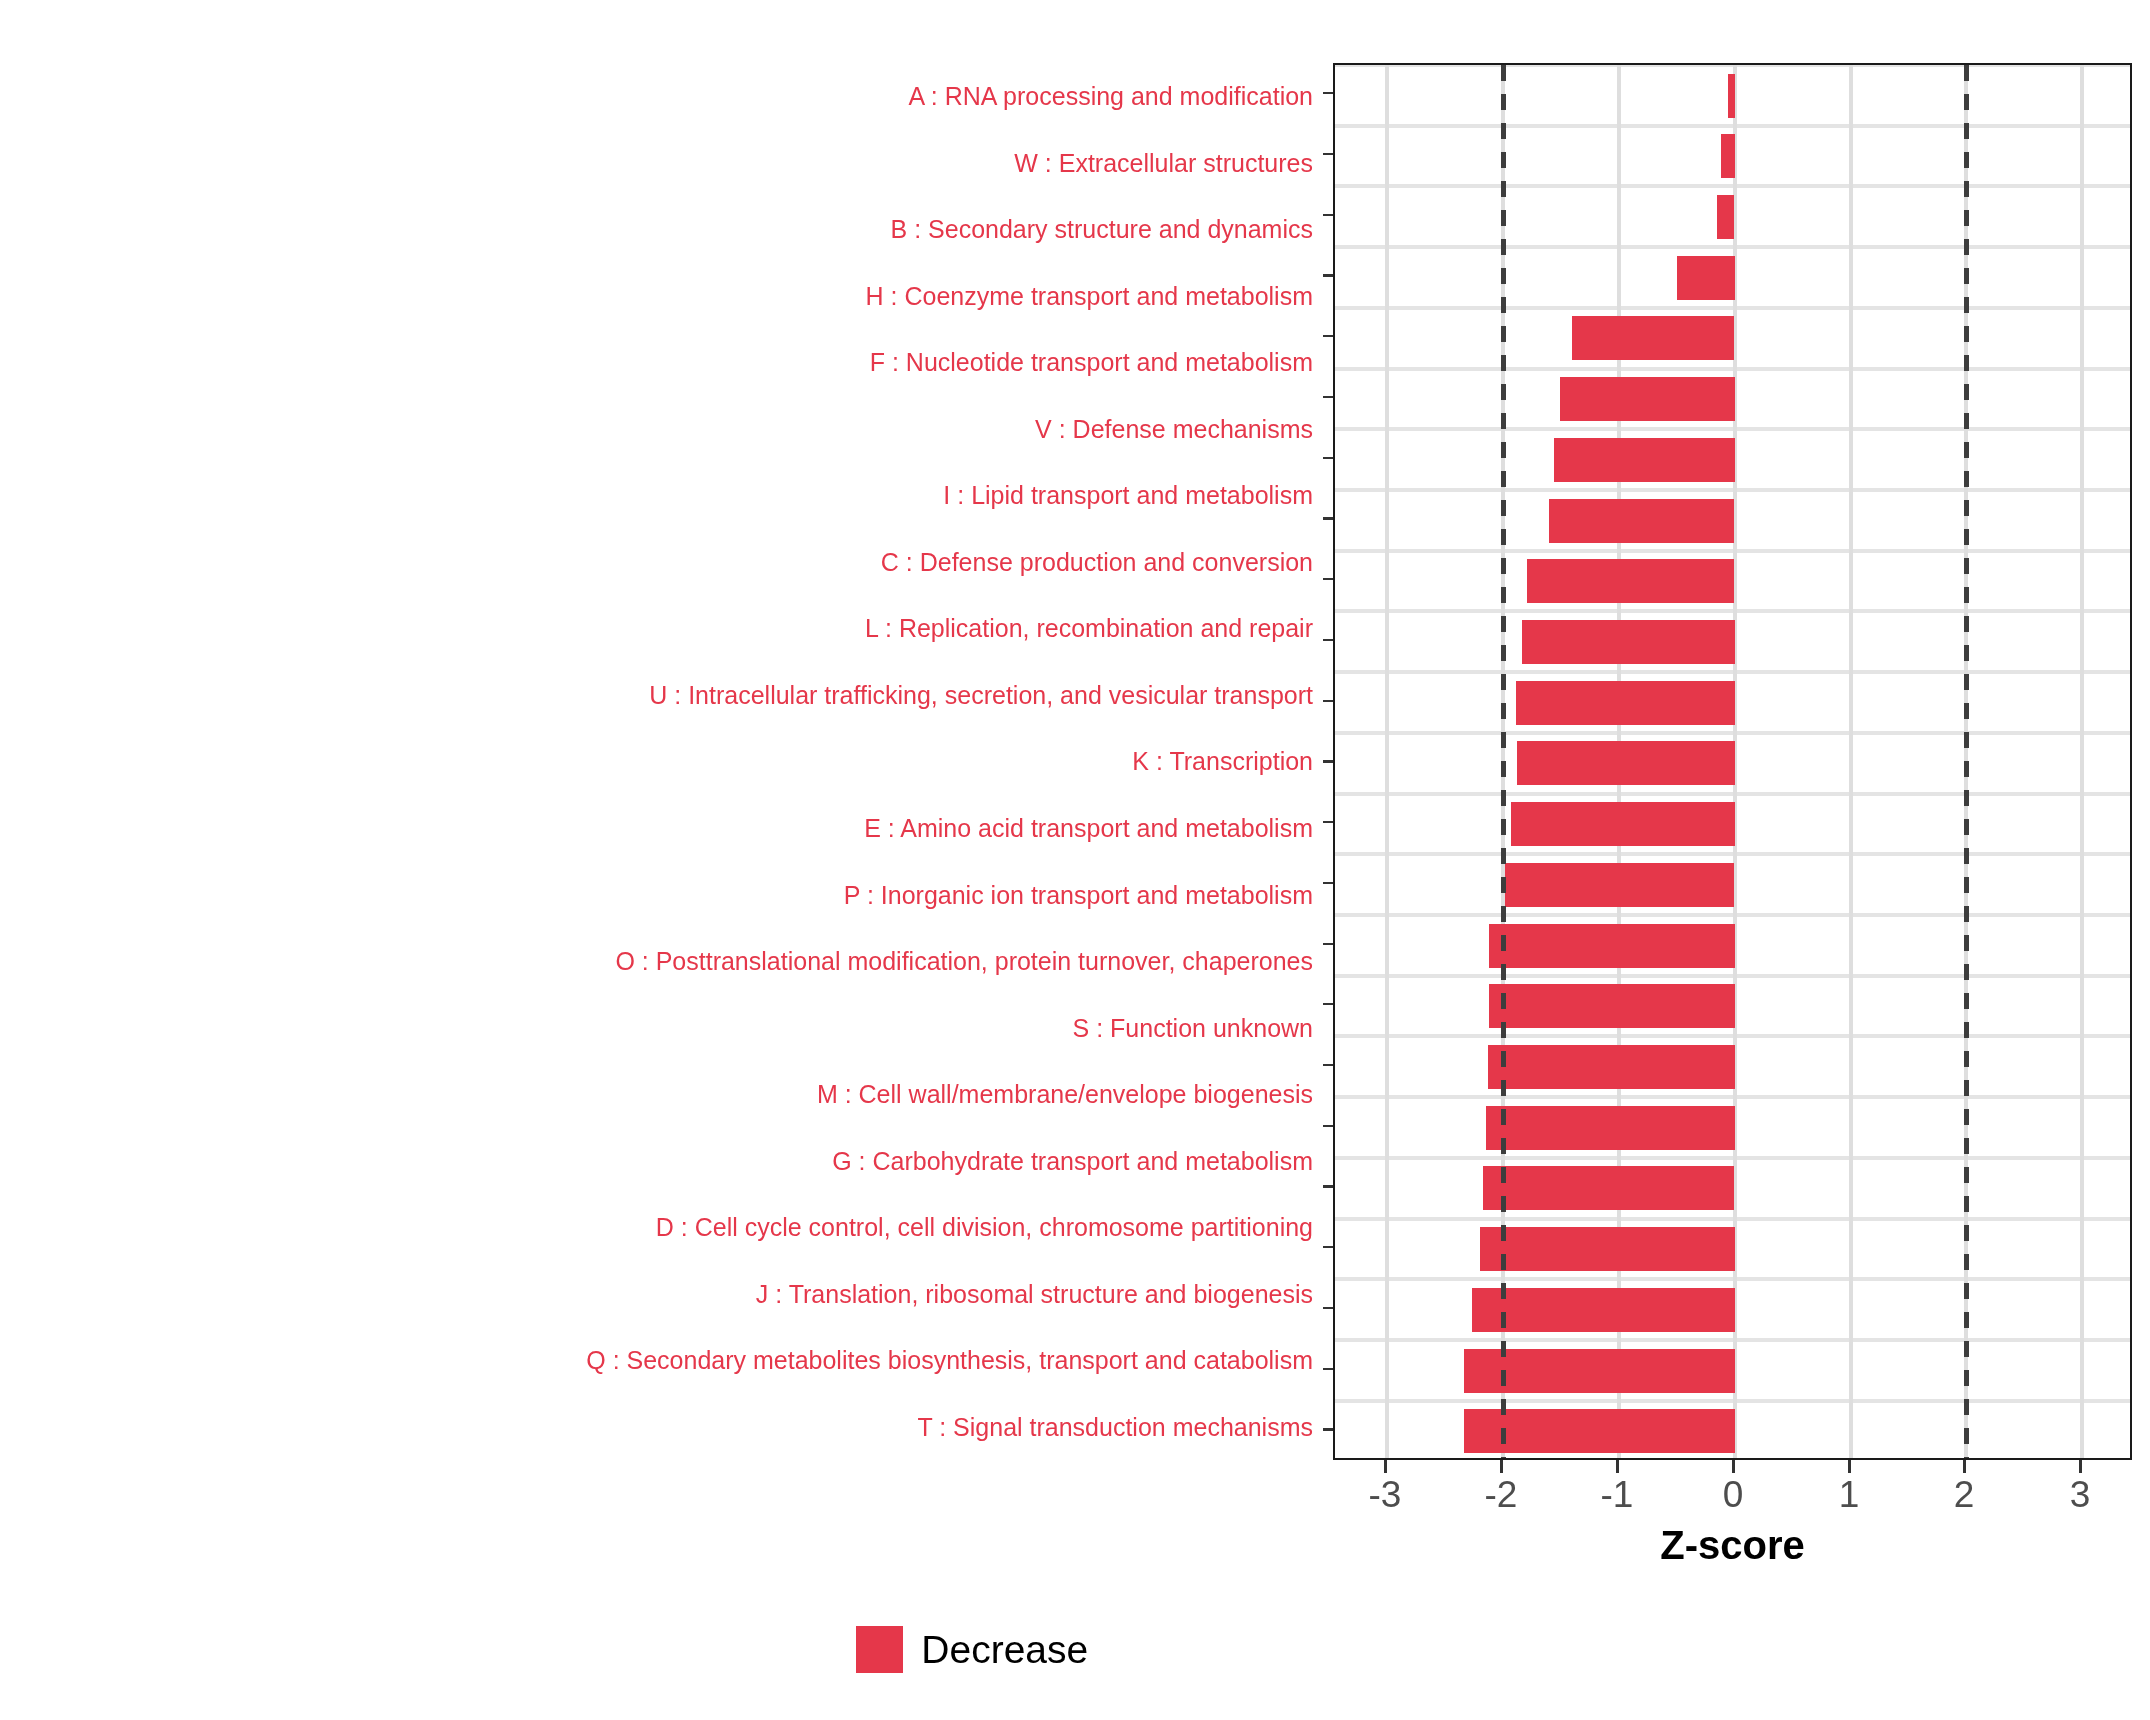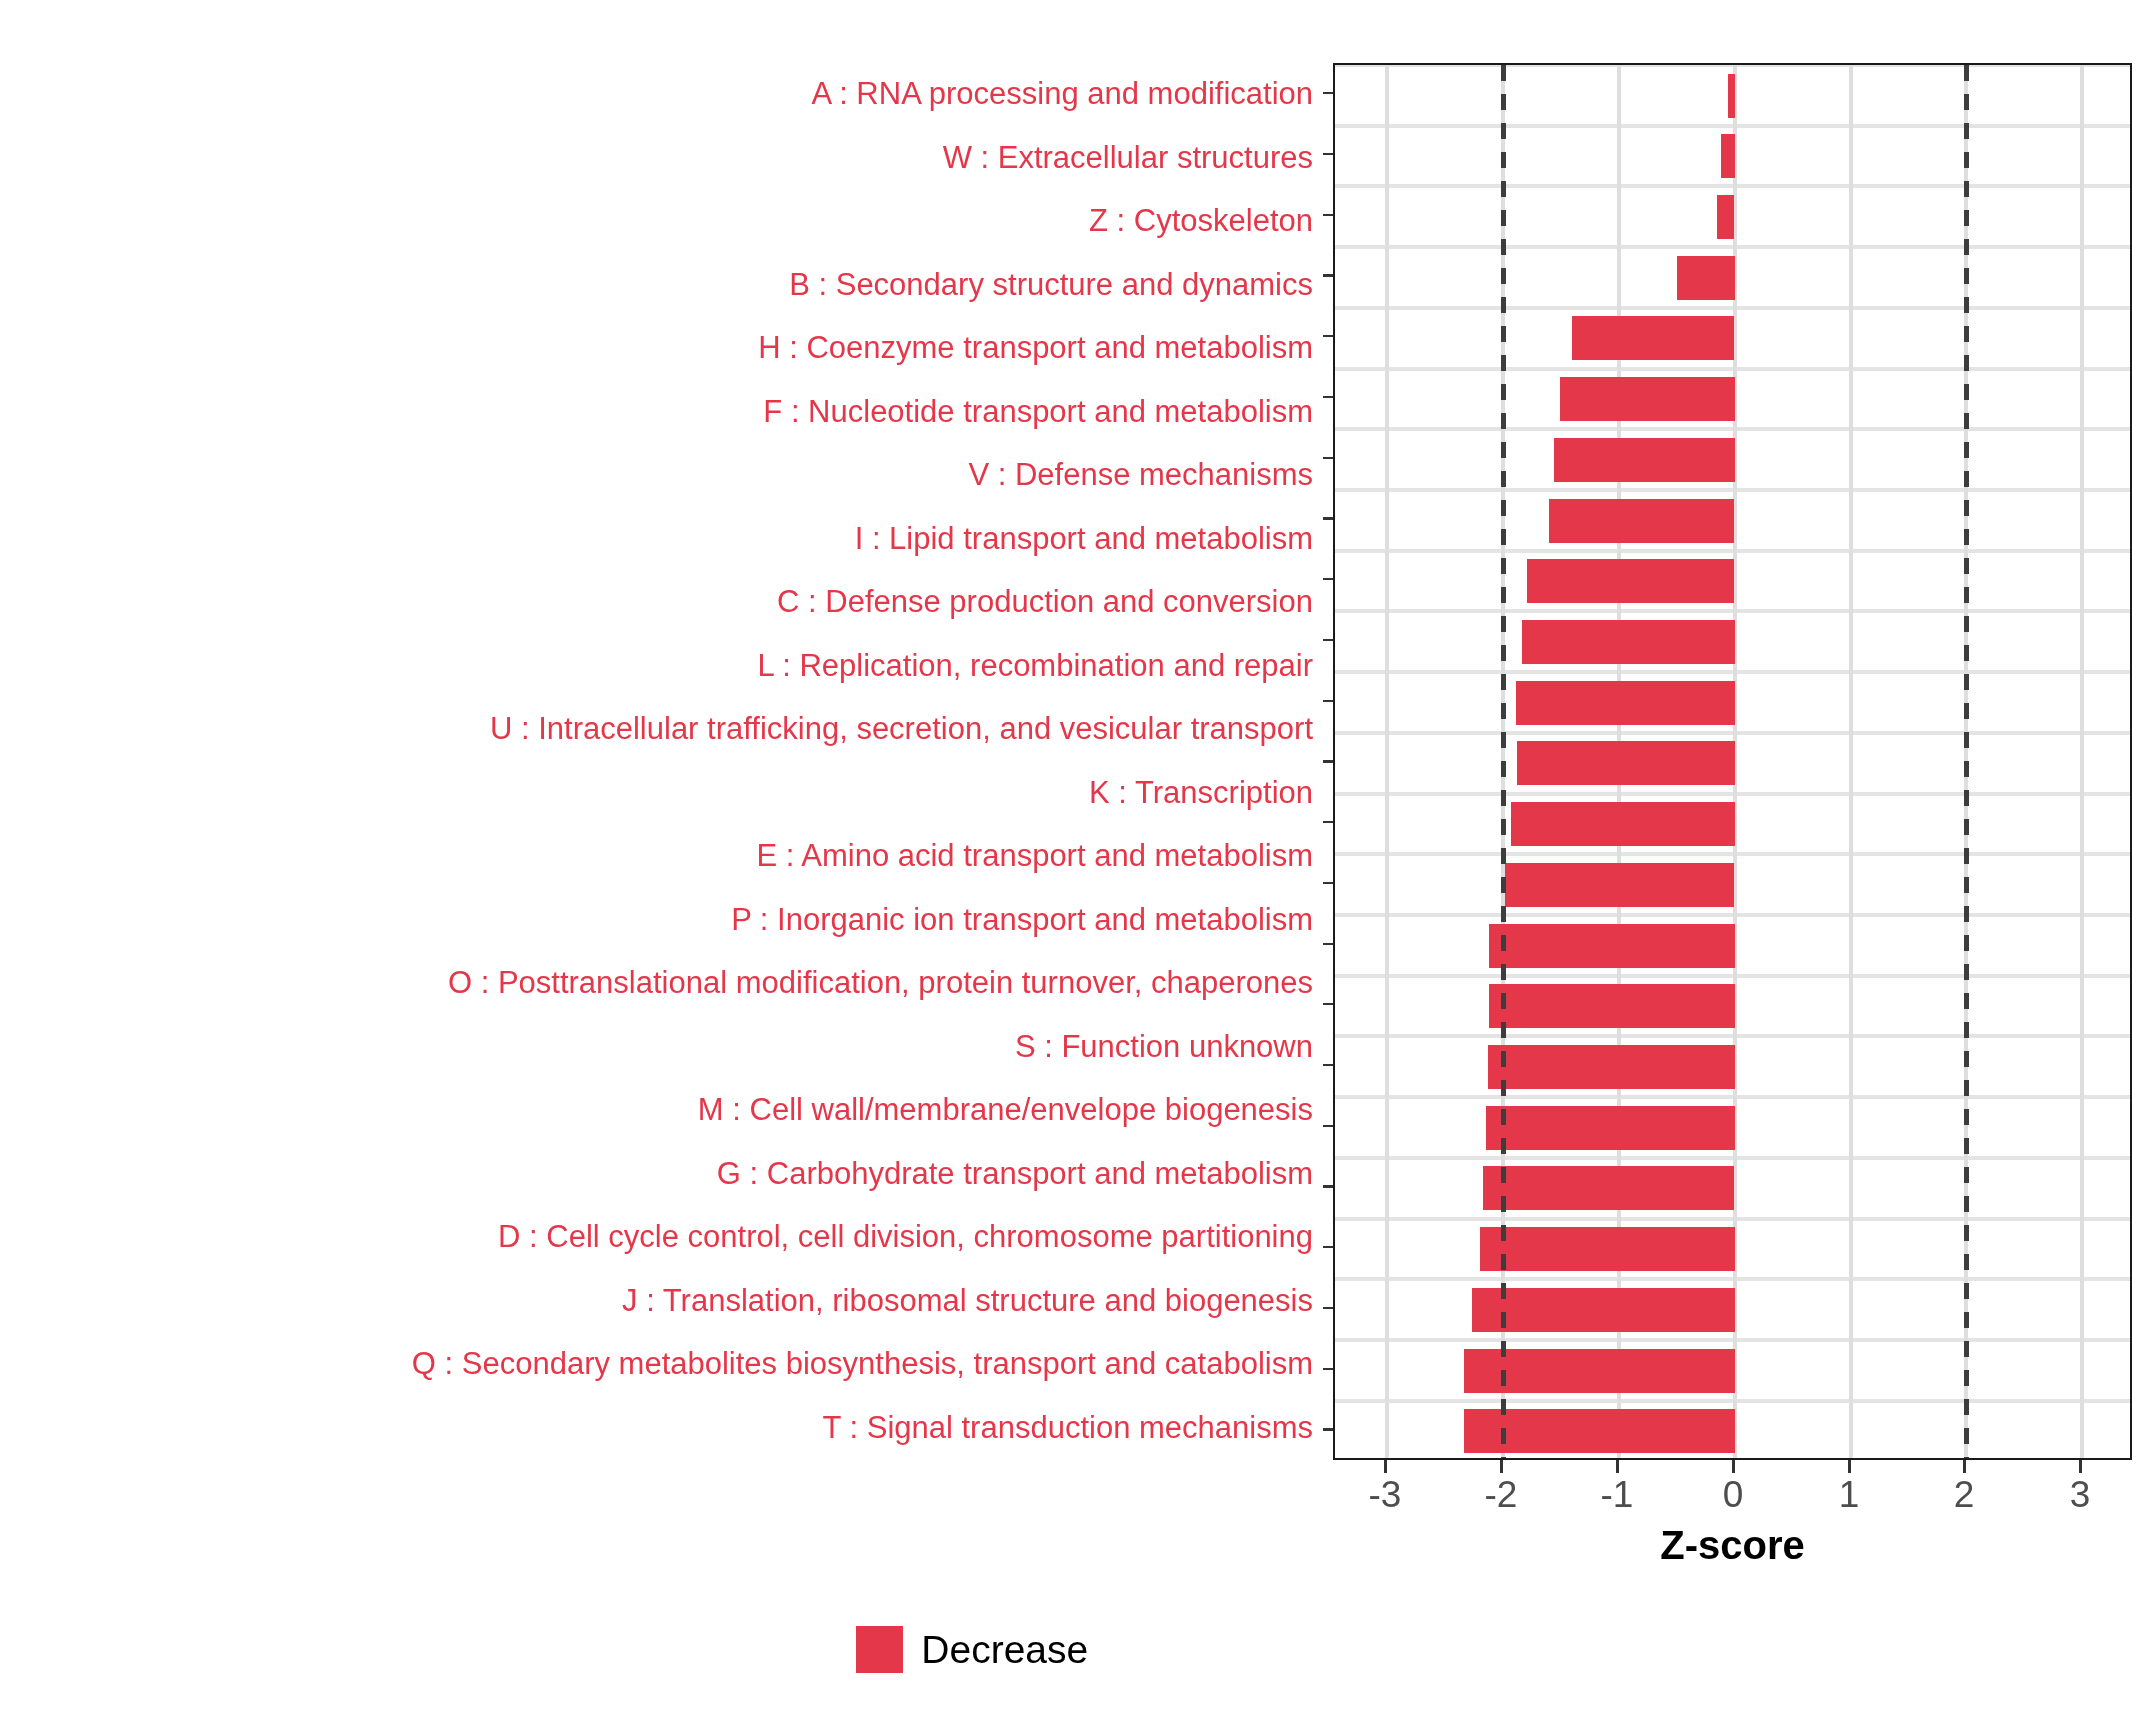--- a/index.html
+++ b/index.html
@@ -35,21 +35,21 @@
   .ylabel-row {
     flex: 1 1 0;
     display: flex;
     align-items: center;
     justify-content: flex-end;
     padding-right: 10px;
     box-sizing: border-box;
   }
   .ylabel-text {
     color: #E5374A;
-    font-size: 31px;
+    font-size: 25px;
     line-height: 1.05;
     white-space: nowrap;
     font-family: "Liberation Sans", sans-serif;
   }
 
   
   #yticks {
     position: absolute;
     left: 1323px;
     top: 63px;
@@ -191,23 +191,20 @@
 <body>
 
 <div id="figure">
 
   <div id="ylabels">
       <div class="ylabel-row">
         <span class="ylabel-text">A : RNA processing and modification</span>
       </div>
       <div class="ylabel-row">
         <span class="ylabel-text">W : Extracellular structures</span>
-      </div>
-      <div class="ylabel-row">
-        <span class="ylabel-text">Z : Cytoskeleton</span>
       </div>
       <div class="ylabel-row">
         <span class="ylabel-text">B : Secondary structure and dynamics</span>
       </div>
       <div class="ylabel-row">
         <span class="ylabel-text">H : Coenzyme transport and metabolism</span>
       </div>
       <div class="ylabel-row">
         <span class="ylabel-text">F : Nucleotide transport and metabolism</span>
       </div>

